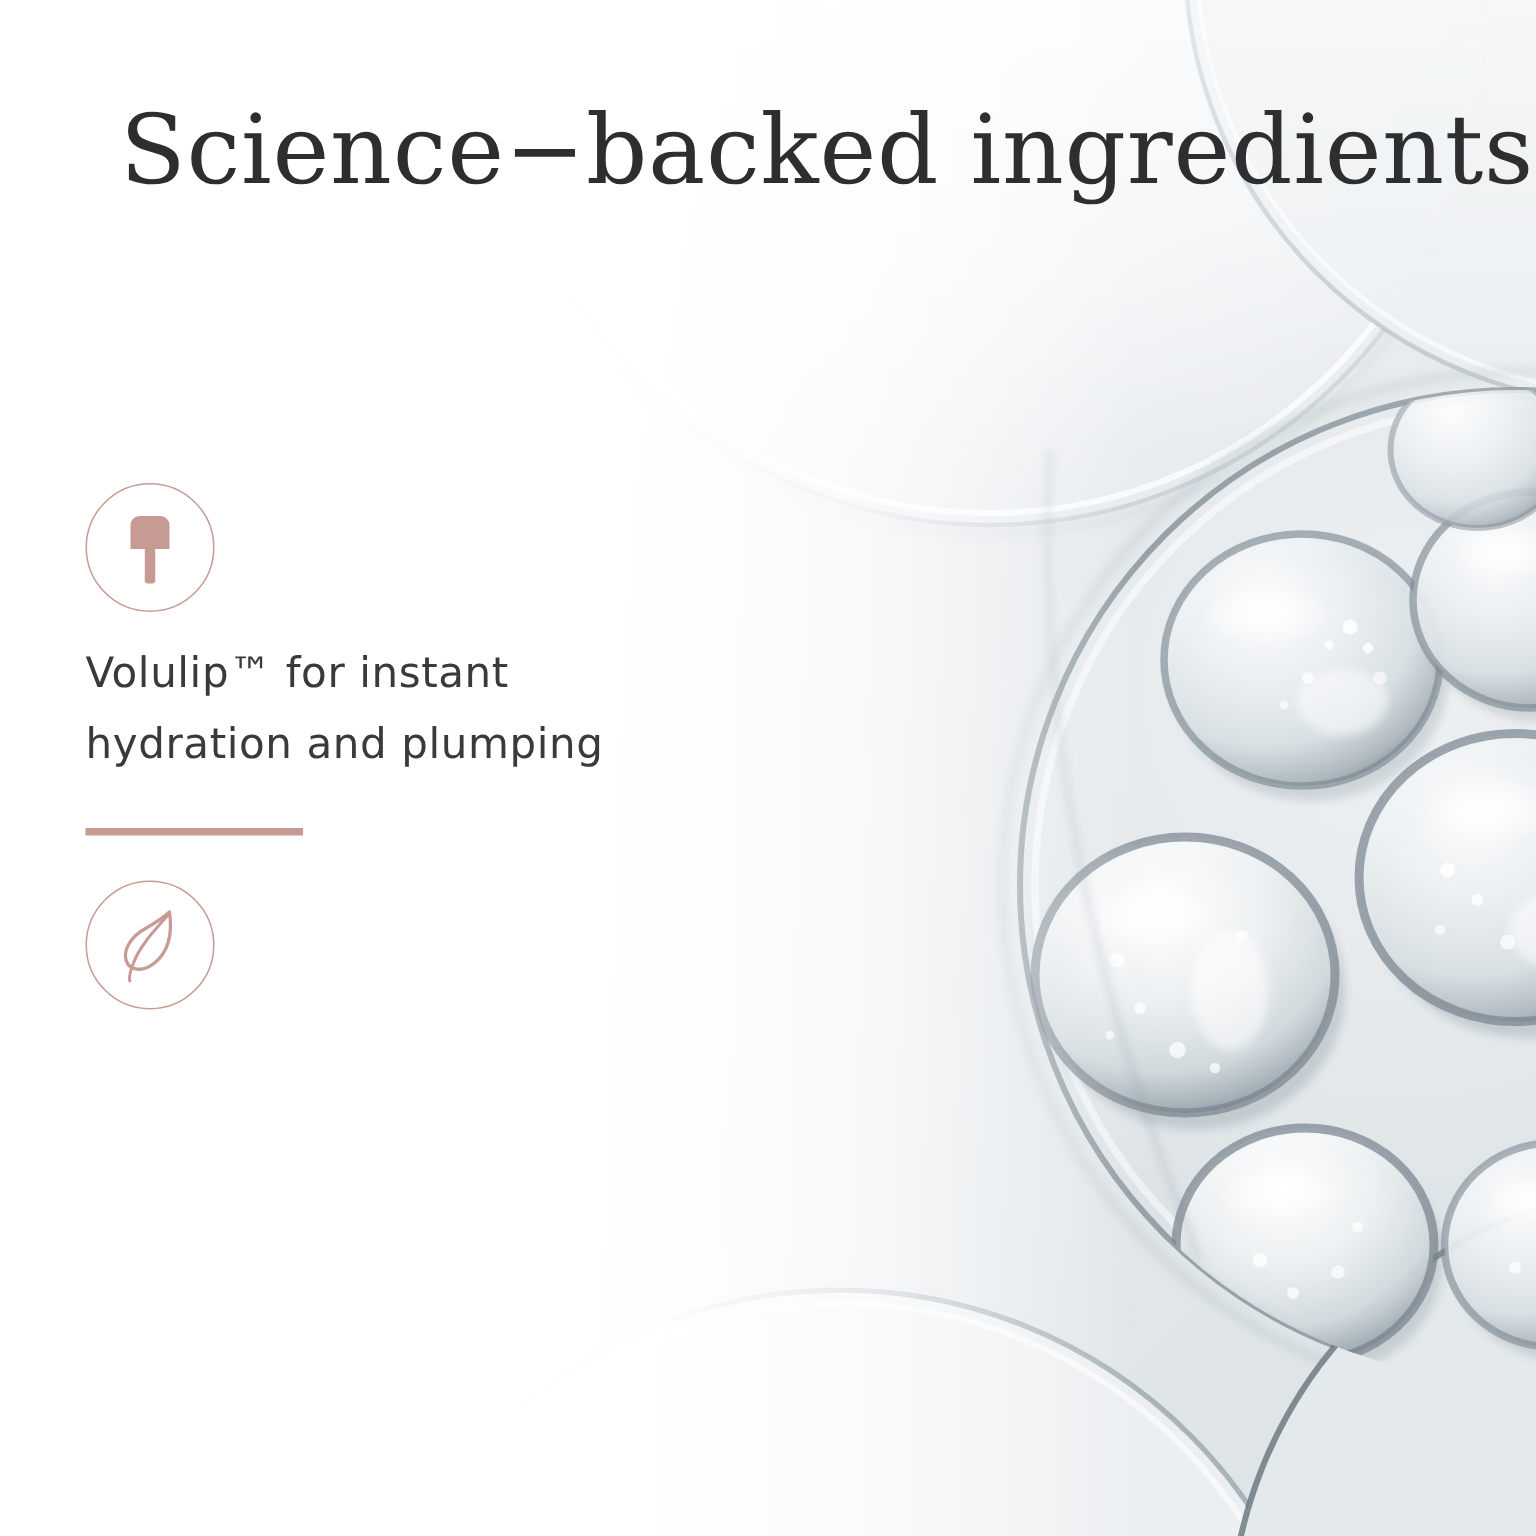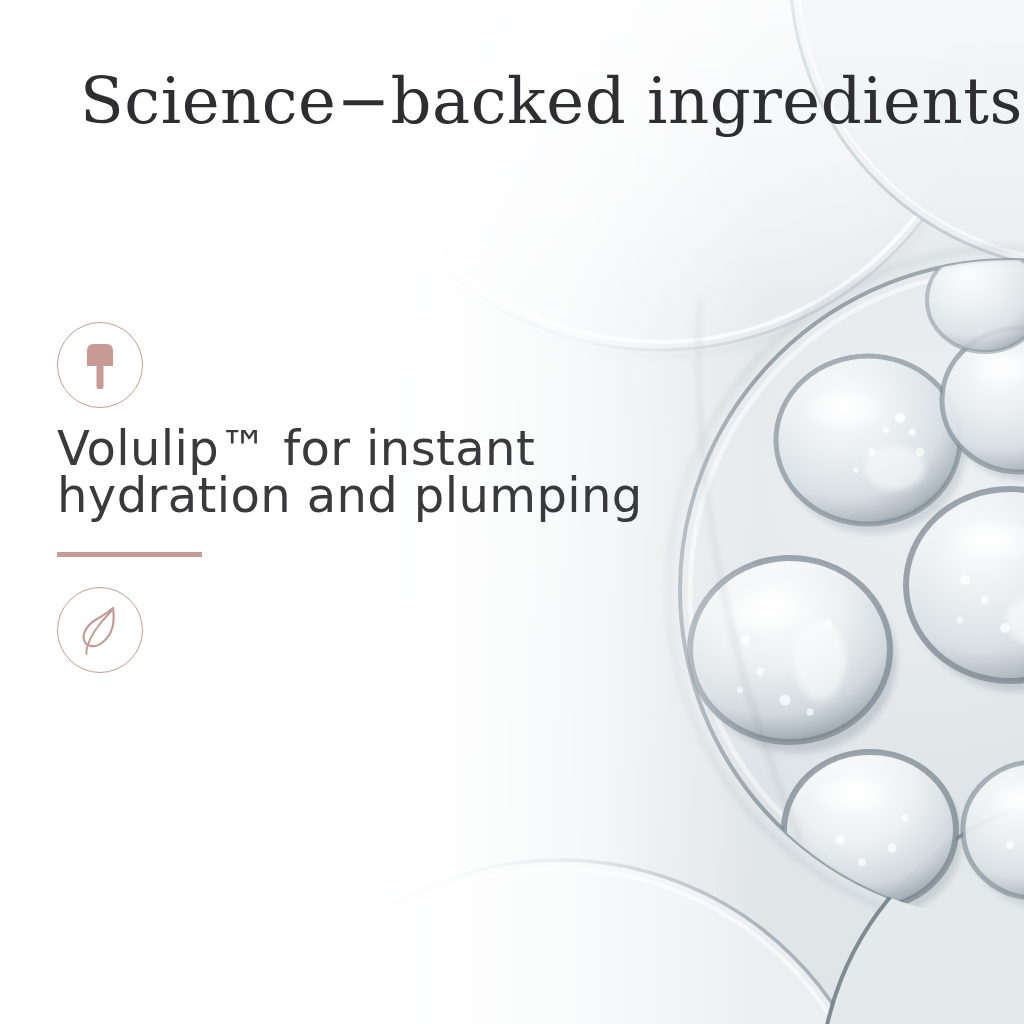--- a/index.html
+++ b/index.html
@@ -104,21 +104,21 @@
     align-items: center;
     justify-content: center;
     box-sizing: border-box;
   }
   .icon-badge svg { display: block; }
 
   .benefit-text {
     margin-top: 17px;
     font-family: "DejaVu Sans", "Liberation Sans", sans-serif;
     font-weight: 400;
-    font-size: 48px;
+    font-size: 28px;
     line-height: 47px;
     letter-spacing: 0.4px;
     color: #3a3a3d;
     white-space: pre-line;
   }
 
   .divider {
     width: 145px;
     height: 5px;
     background: #c79b93;

